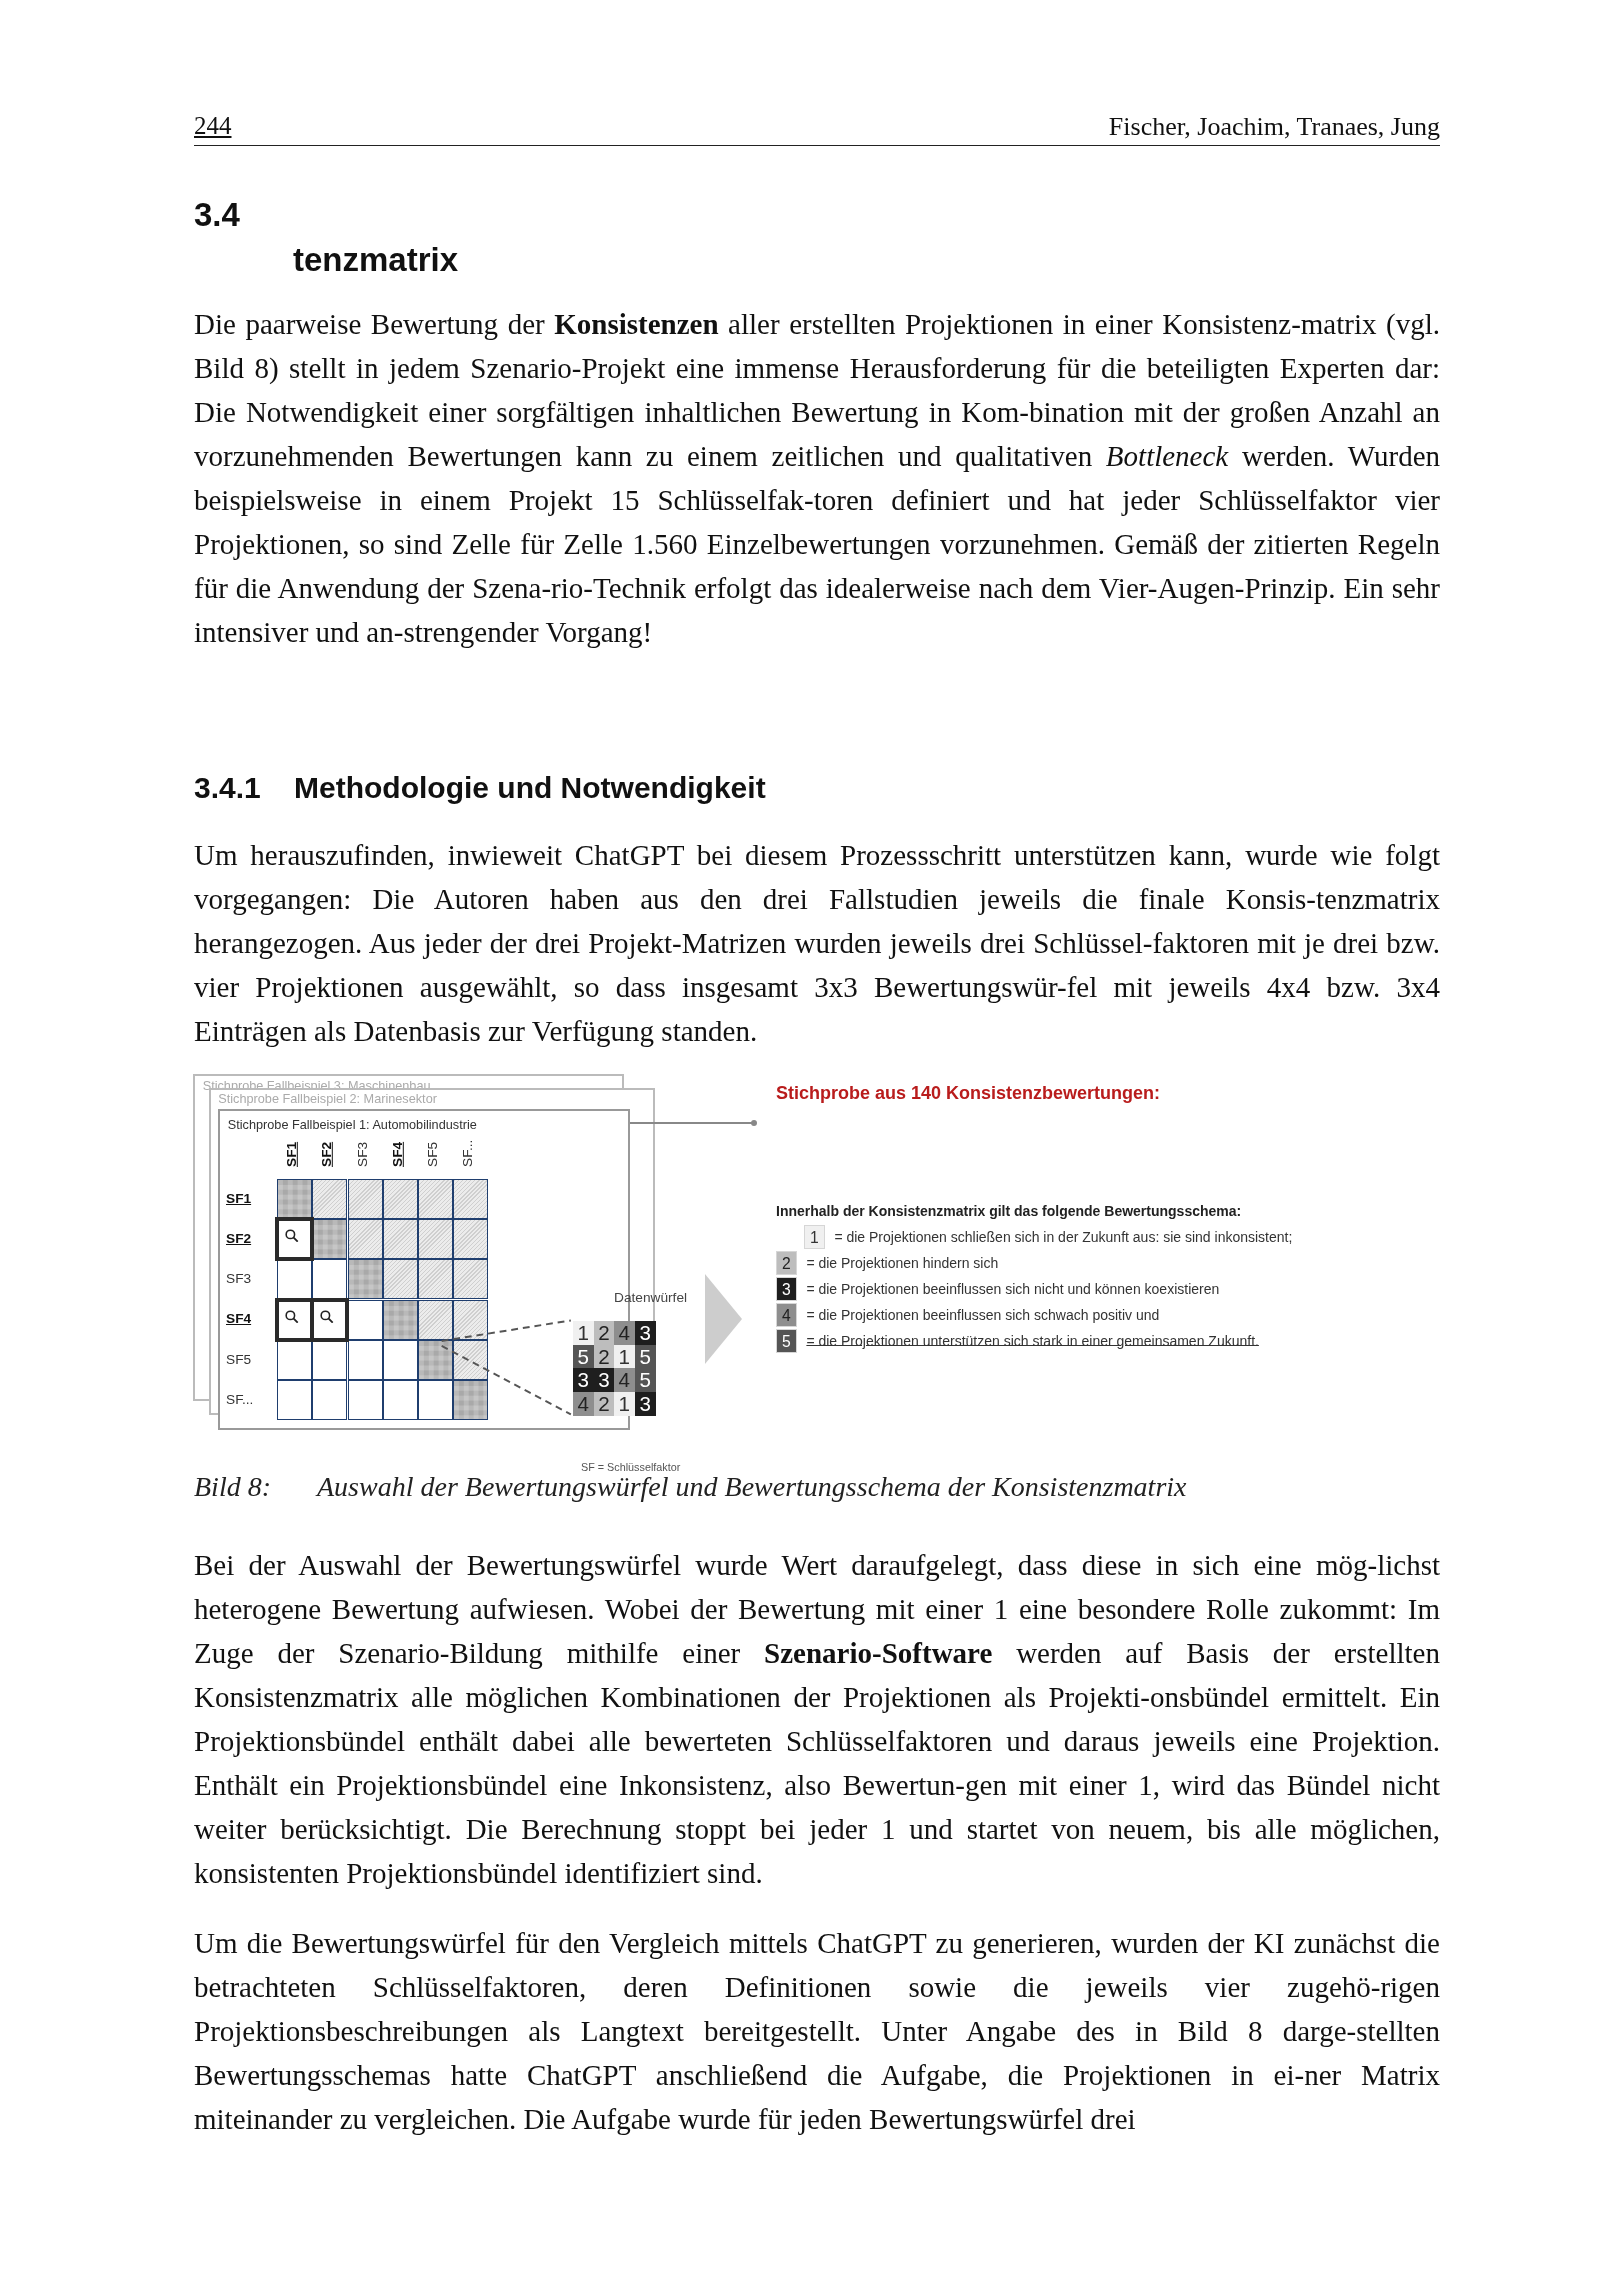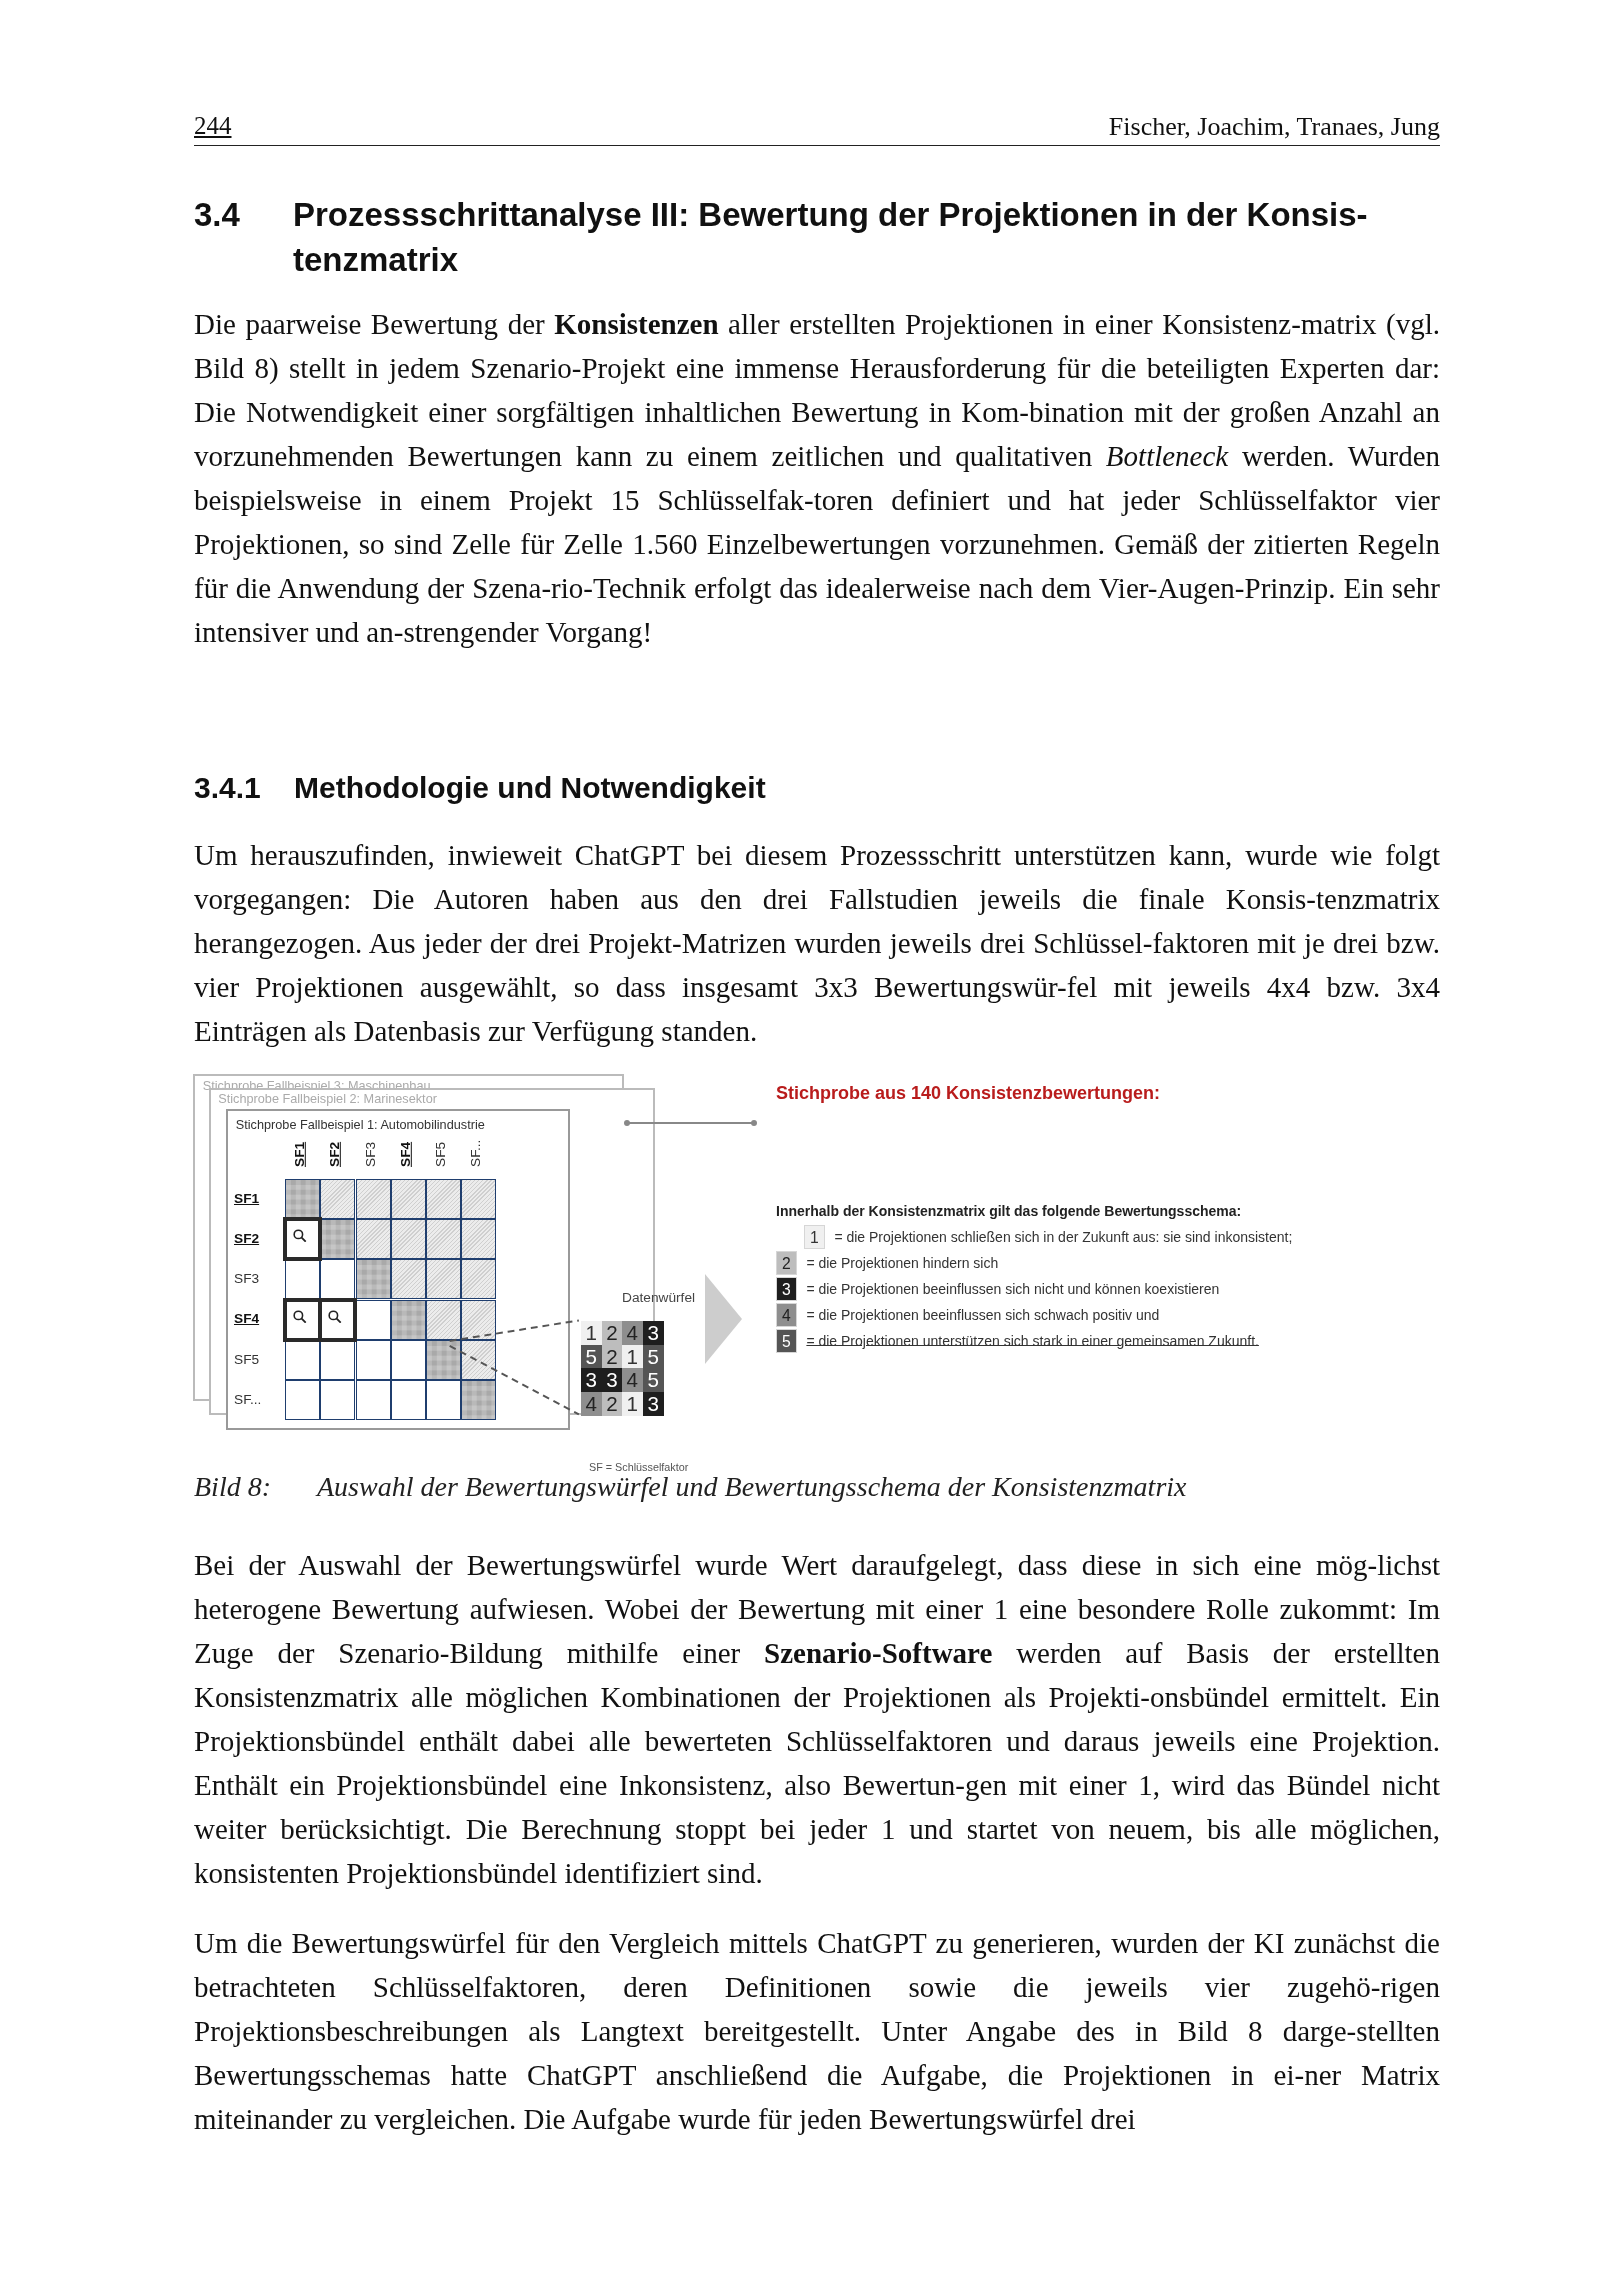--- a/index.html
+++ b/index.html
@@ -20,21 +20,21 @@
 
   .para { position: absolute; left: 194px; width: 1246px; font-size: 29px; line-height: 44px; text-align: justify; margin: 0; hyphens: manual; }
   .para b { font-weight: bold; }
   .para i { font-style: italic; }
 
   #figure { position: absolute; left: 186px; top: 1063px; width: 1264px; height: 382px; }
   .frame { position: absolute; background: #fff; border: 2px solid #9a9a9a; box-sizing: border-box; }
   .frame .ftitle { position: absolute; left: 7.8px; top: 2.9px; font-size: 12.7px; color: #aaa; white-space: nowrap; }
   #frame3 { left: 6.9px; top: 10.8px; width: 431px; height: 327px; border-color: #bbb; }
   #frame2 { left: 22.5px; top: 24.5px; width: 446px; height: 327px; border-color: #bbb; }
-  #frame1 { left: 40px; top: 46px; width: 344px; height: 321px; border-color: #999; }
+  #frame1 { left: 32px; top: 46px; width: 412px; height: 321px; border-color: #999; }
   #frame1 .ftitle { color: #333; top: 6.9px; }
 
   #matrix { position: absolute; left: 57px; top: 68px; }
   .col-label { position: absolute; top: -71px; width: 35px; height: 59px; font-size: 13.7px; color: #333; }
   .col-label span { position: absolute; left: 9.8px; bottom: 0; transform-origin: left bottom; transform: rotate(-90deg) translate(0, 11.8px); white-space: nowrap; }
   .col-label.key span { font-weight: bold; text-decoration: underline; color: #111; }
   .row-label { position: absolute; left: -51px; width: 43px; font-size: 13.7px; color: #333; }
   .row-label.key { font-weight: bold; text-decoration: underline; color: #111; }
   .cell { position: absolute; width: 35px; height: 40px; box-sizing: border-box; border: 1.5px solid #1f3e6e; background: #fff; }
   .cell.upper { background: repeating-linear-gradient(135deg, #cfcfcf 0 1px, #ececec 1px 2.9px); }
@@ -68,21 +68,21 @@
 <body class="serif">
 
 <div id="running-header">
   <span id="page-number">244</span>
   <span id="running-authors">Fischer, Joachim, Tranaes, Jung</span>
 </div>
 
 <div class="h2 sans" style="top:192px;">
   <span class="num">3.4</span>
   <span class="title">
-    <span>Prozessschrittanalyse III: Bewertung der Projektionen in der Konsis-</span><br>
+    <br>
     <span>tenzmatrix</span>
   </span>
 </div>
 
 <p class="para" style="top:302px;"><span>Die paarweise Bewertung der </span><b>Konsistenzen</b><span> aller erstellten Projektionen in einer Konsistenz-matrix (vgl. Bild 8) stellt in jedem Szenario-Projekt eine immense Herausforderung für die beteiligten Experten dar: Die Notwendigkeit einer sorgfältigen inhaltlichen Bewertung in Kom-bination mit der großen Anzahl an vorzunehmenden Bewertungen kann zu einem zeitlichen und qualitativen </span><i>Bottleneck</i><span> werden. Wurden beispielsweise in einem Projekt 15 Schlüsselfak-toren definiert und hat jeder Schlüsselfaktor vier Projektionen, so sind Zelle für Zelle 1.560 Einzelbewertungen vorzunehmen. Gemäß der zitierten Regeln für die Anwendung der Szena-rio-Technik erfolgt das idealerweise nach dem Vier-Augen-Prinzip. Ein sehr intensiver und an-strengender Vorgang!</span></p>
 
 <div class="h3 sans" style="top:768px;">
   <span class="num">3.4.1</span><span>Methodologie und Notwendigkeit</span>
 </div>
 

